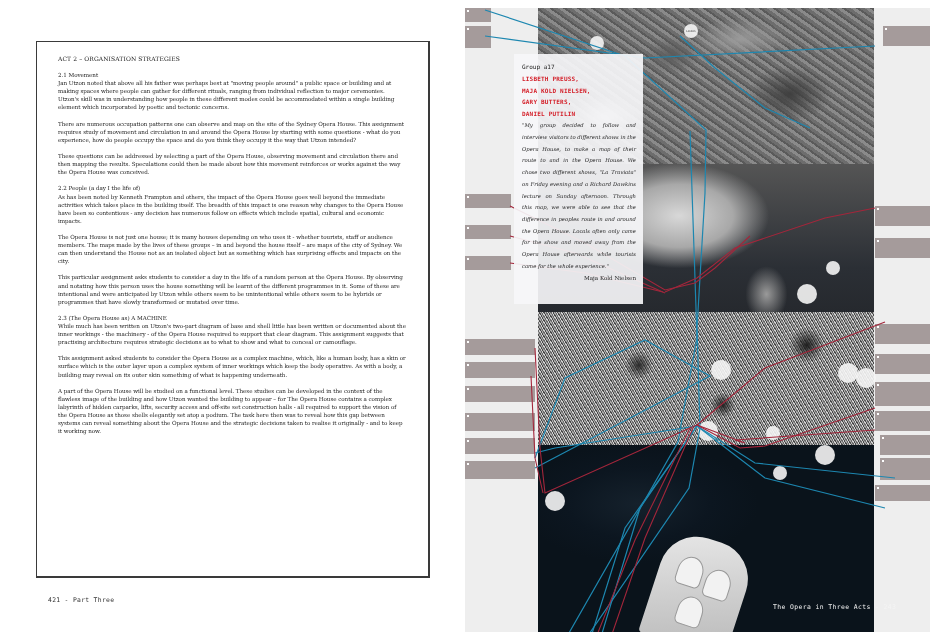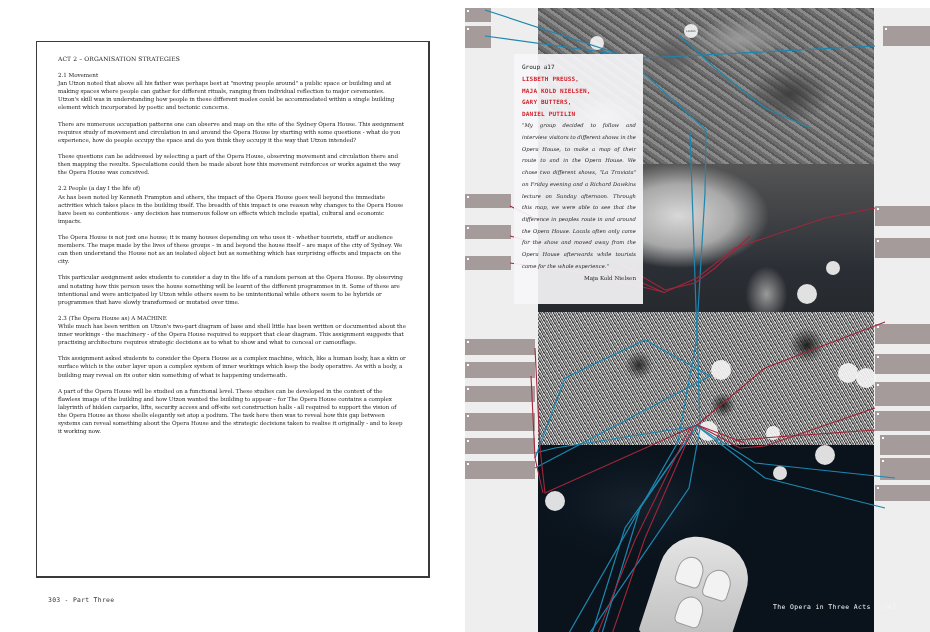--- a/index.html
+++ b/index.html
@@ -131,21 +131,21 @@
       <p>This particular assignment asks students to consider a day in the life of a random person at the Opera House. By observing and notating how this person uses the house something will be learnt of the different programmes in it. Some of these are intentional and were anticipated by Utzon while others seem to be unintentional while others seem to be hybrids or programmes that have slowly transformed or mutated over time.</p>
     </div>
 
     <div>
       <div class="sec-title">2.3 (The Opera House as) A MACHINE</div>
       <p>While much has been written on Utzon's two-part diagram of base and shell little has been written or documented about the inner workings - the machinery - of the Opera House required to support that clear diagram.  This assignment suggests that practising architecture requires strategic decisions as to what to show and what to conceal or camouflage.</p>
       <p>This assignment asked students to consider the Opera House as a complex machine, which, like a human body, has a skin or surface which is the outer layer upon a complex system of inner workings which keep the body operative.  As with a body, a building may reveal on its outer skin something of what is happening underneath.</p>
       <p>A part of the Opera House will be studied on a functional level. These studies can be developed in the context of the flawless image of the building and how Utzon wanted the building to appear – for The Opera House contains a complex labyrinth of hidden carparks, lifts, security access and off-site set construction halls - all required to support the vision of the Opera House as those shells elegantly set atop a podium.  The task here then was to reveal how this gap between systems can reveal something about the Opera House and the strategic decisions taken to realise it originally - and to keep it working now.</p>
     </div>
   </div>
-  <div class="folio-left">303 - Part Three</div>
+  <div class="folio-left">421 - Part Three</div>
 </div>
 
 <div class="right-page">
   <div class="collage">
     <div class="band band-world"></div>
     <div class="band band-australia"></div>
     <div class="band band-city"></div>
     <div class="band band-harbour"></div>
     <div class="opera-house">
       <div class="opera-shell" style="left:18px;top:22px;"></div>

